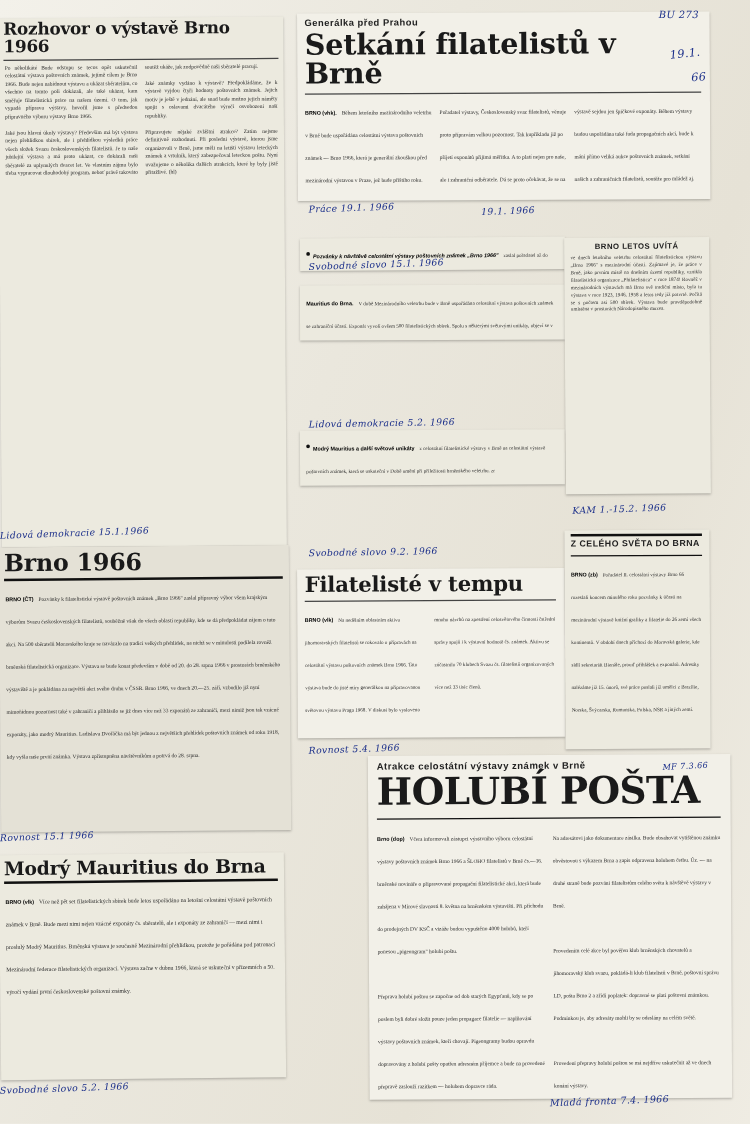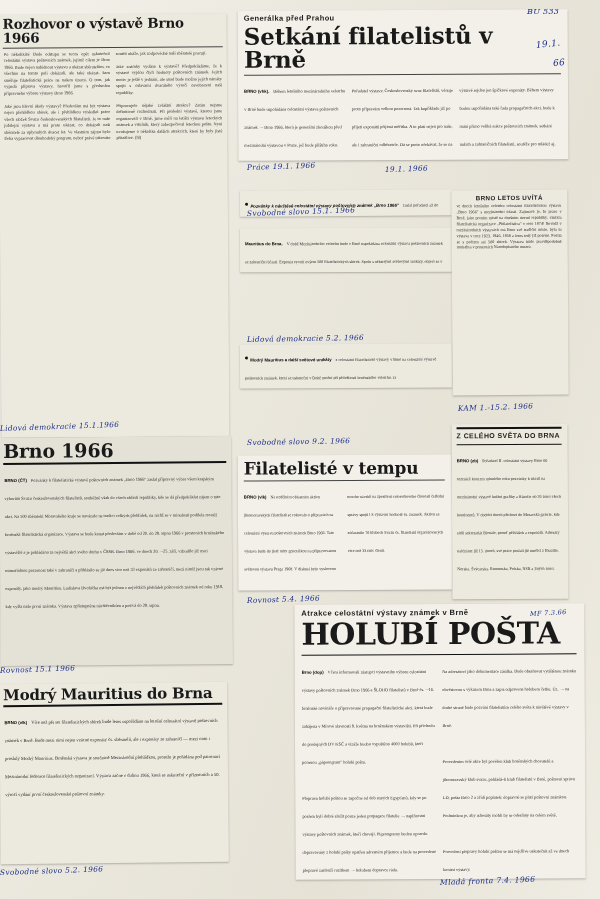--- a/index.html
+++ b/index.html
@@ -171,21 +171,21 @@
 
 Na adresátovi jako dokumentace zásilka. Bude obsahovat vytištěnou známku obvěstovou s výkazem Brna a zapis odpravena holubem četbu.  Úz. — na druhé straně bude pozvání filatelistům celého světa k návštěvě výstavy v Brně.
 
 Provedením celé akce byl pověřen klub brněnských chovatelů a jihomoravský klub svazu, pokládá-li klub filatelistů v Brně, poštovní správu LD, pošta Brno 2 a zřídí poplatek: dopravné se platí poštovní známkou. Podmínkou je, aby adresáty mohli by se odeslány na celém světě.
 
 Provedení přepravy holubí poštou se má nejdříve uskutečnit až ve dnech konání výstavy.</span>
     </div>
   </div>
 
   <div id="hand-layer">
-      <div class="hand" style="left: 527px; top: 7px; font-size: 8px; transform: rotate(0deg);">BU 533</div>
+      <div class="hand" style="left: 527px; top: 7px; font-size: 8px; transform: rotate(0deg);">BU 273</div>
       <div class="hand" style="left: 536px; top: 40px; font-size: 9px; transform: rotate(-6deg);">19.1.</div>
       <div class="hand" style="left: 553px; top: 58px; font-size: 9px; transform: rotate(-4deg);">66</div>
       <div class="hand" style="left: 247px; top: 163px; font-size: 7.4px; transform: rotate(-2deg);">Práce  19.1. 1966</div>
       <div class="hand" style="left: 385px; top: 165px; font-size: 7.4px; transform: rotate(-2deg);">19.1. 1966</div>
       <div class="hand" style="left: 0px; top: 424px; font-size: 7.4px; transform: rotate(-2deg);">Lidová demokracie  15.1.1966</div>
       <div class="hand" style="left: 247px; top: 209px; font-size: 7.4px; transform: rotate(-2deg);">Svobodné slovo  15.1. 1966</div>
       <div class="hand" style="left: 247px; top: 335px; font-size: 7.4px; transform: rotate(-1deg);">Lidová demokracie  5.2. 1966</div>
       <div class="hand" style="left: 247px; top: 438px; font-size: 7.4px; transform: rotate(-1deg);">Svobodné slovo  9.2. 1966</div>
       <div class="hand" style="left: 458px; top: 404px; font-size: 7.4px; transform: rotate(-2deg);">KAM  1.-15.2. 1966</div>
       <div class="hand" style="left: 0px; top: 666px; font-size: 7.4px; transform: rotate(-2deg);">Rovnost  15.1 1966</div>

